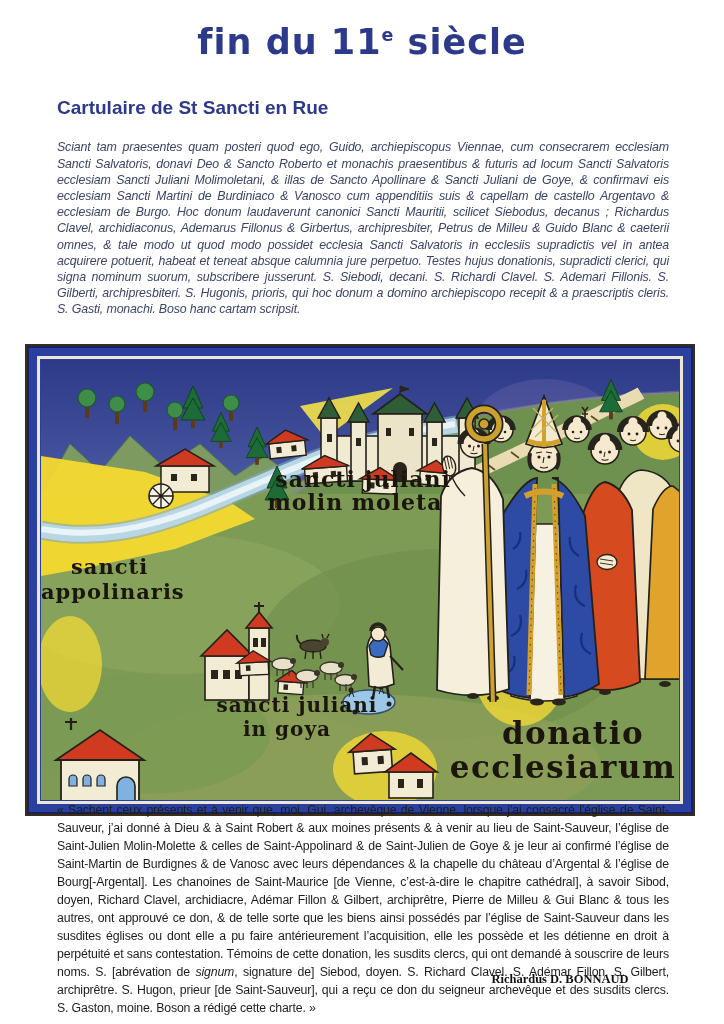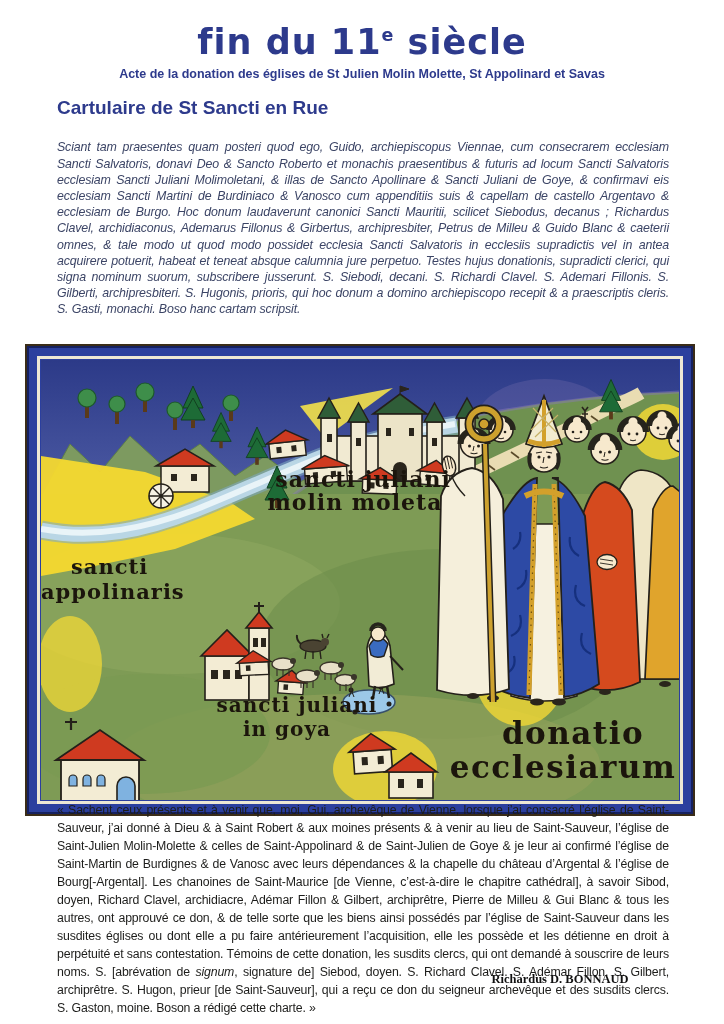--- a/index.html
+++ b/index.html
@@ -24,21 +24,20 @@
           color:#111;font-family:"Liberation Serif",serif;font-weight:bold;font-size:12.5px;}
   .blackletter{font-family:"DejaVu Serif",serif;font-weight:bold;}
 </style>
 </head>
 <body>
 
 <div class="page">
 
   <div class="title"><span>fin du 11</span><sup>e</sup><span> siècle</span></div>
 
-  <div class="subtitle">Acte de la donation des églises de St Julien Molin Molette, St Appolinard et Savas</div>
 
   <div class="heading">Cartulaire de St Sancti en Rue</div>
 
   <p class="latin">Sciant tam praesentes quam posteri quod ego, Guido, archiepiscopus Viennae, cum consecrarem ecclesiam Sancti Salvatoris, donavi Deo &amp; Sancto Roberto et monachis praesentibus &amp; futuris ad locum Sancti Salvatoris ecclesiam Sancti Juliani Molimoletani, &amp; illas de Sancto Apollinare &amp; Sancti Juliani de Goye, &amp; confirmavi eis ecclesiam Sancti Martini de Burdiniaco &amp; Vanosco cum appenditiis suis &amp; capellam de castello Argentavo &amp; ecclesiam de Burgo. Hoc donum laudaverunt canonici Sancti Mauritii, scilicet Siebodus, decanus ; Richardus Clavel, archidiaconus, Ademarus Fillonus &amp; Girbertus, archipresbiter, Petrus de Milleu &amp; Guido Blanc &amp; caeterii omnes, &amp; tale modo ut quod modo possidet ecclesia Sancti Salvatoris in ecclesiis supradictis vel in antea acquirere potuerit, habeat et teneat absque calumnia jure perpetuo. Testes hujus donationis, supradicti clerici, qui signa nominum suorum, subscribere jusserunt. S. Siebodi, decani. S. Richardi Clavel. S. Ademari Fillonis. S. Gilberti, archipresbiteri. S. Hugonis, prioris, qui hoc donum a domino archiepiscopo recepit &amp; a praescriptis cleris. S. Gasti, monachi. Boso hanc cartam scripsit.</p>
 
   <div class="painting-box">
     <svg viewBox="0 0 670 472" width="670" height="472" xmlns="http://www.w3.org/2000/svg">
       <defs>
         <linearGradient id="skyGrad" x1="0" y1="0" x2="0" y2="1">
           <stop offset="0" stop-color="#2c3a88"></stop>

